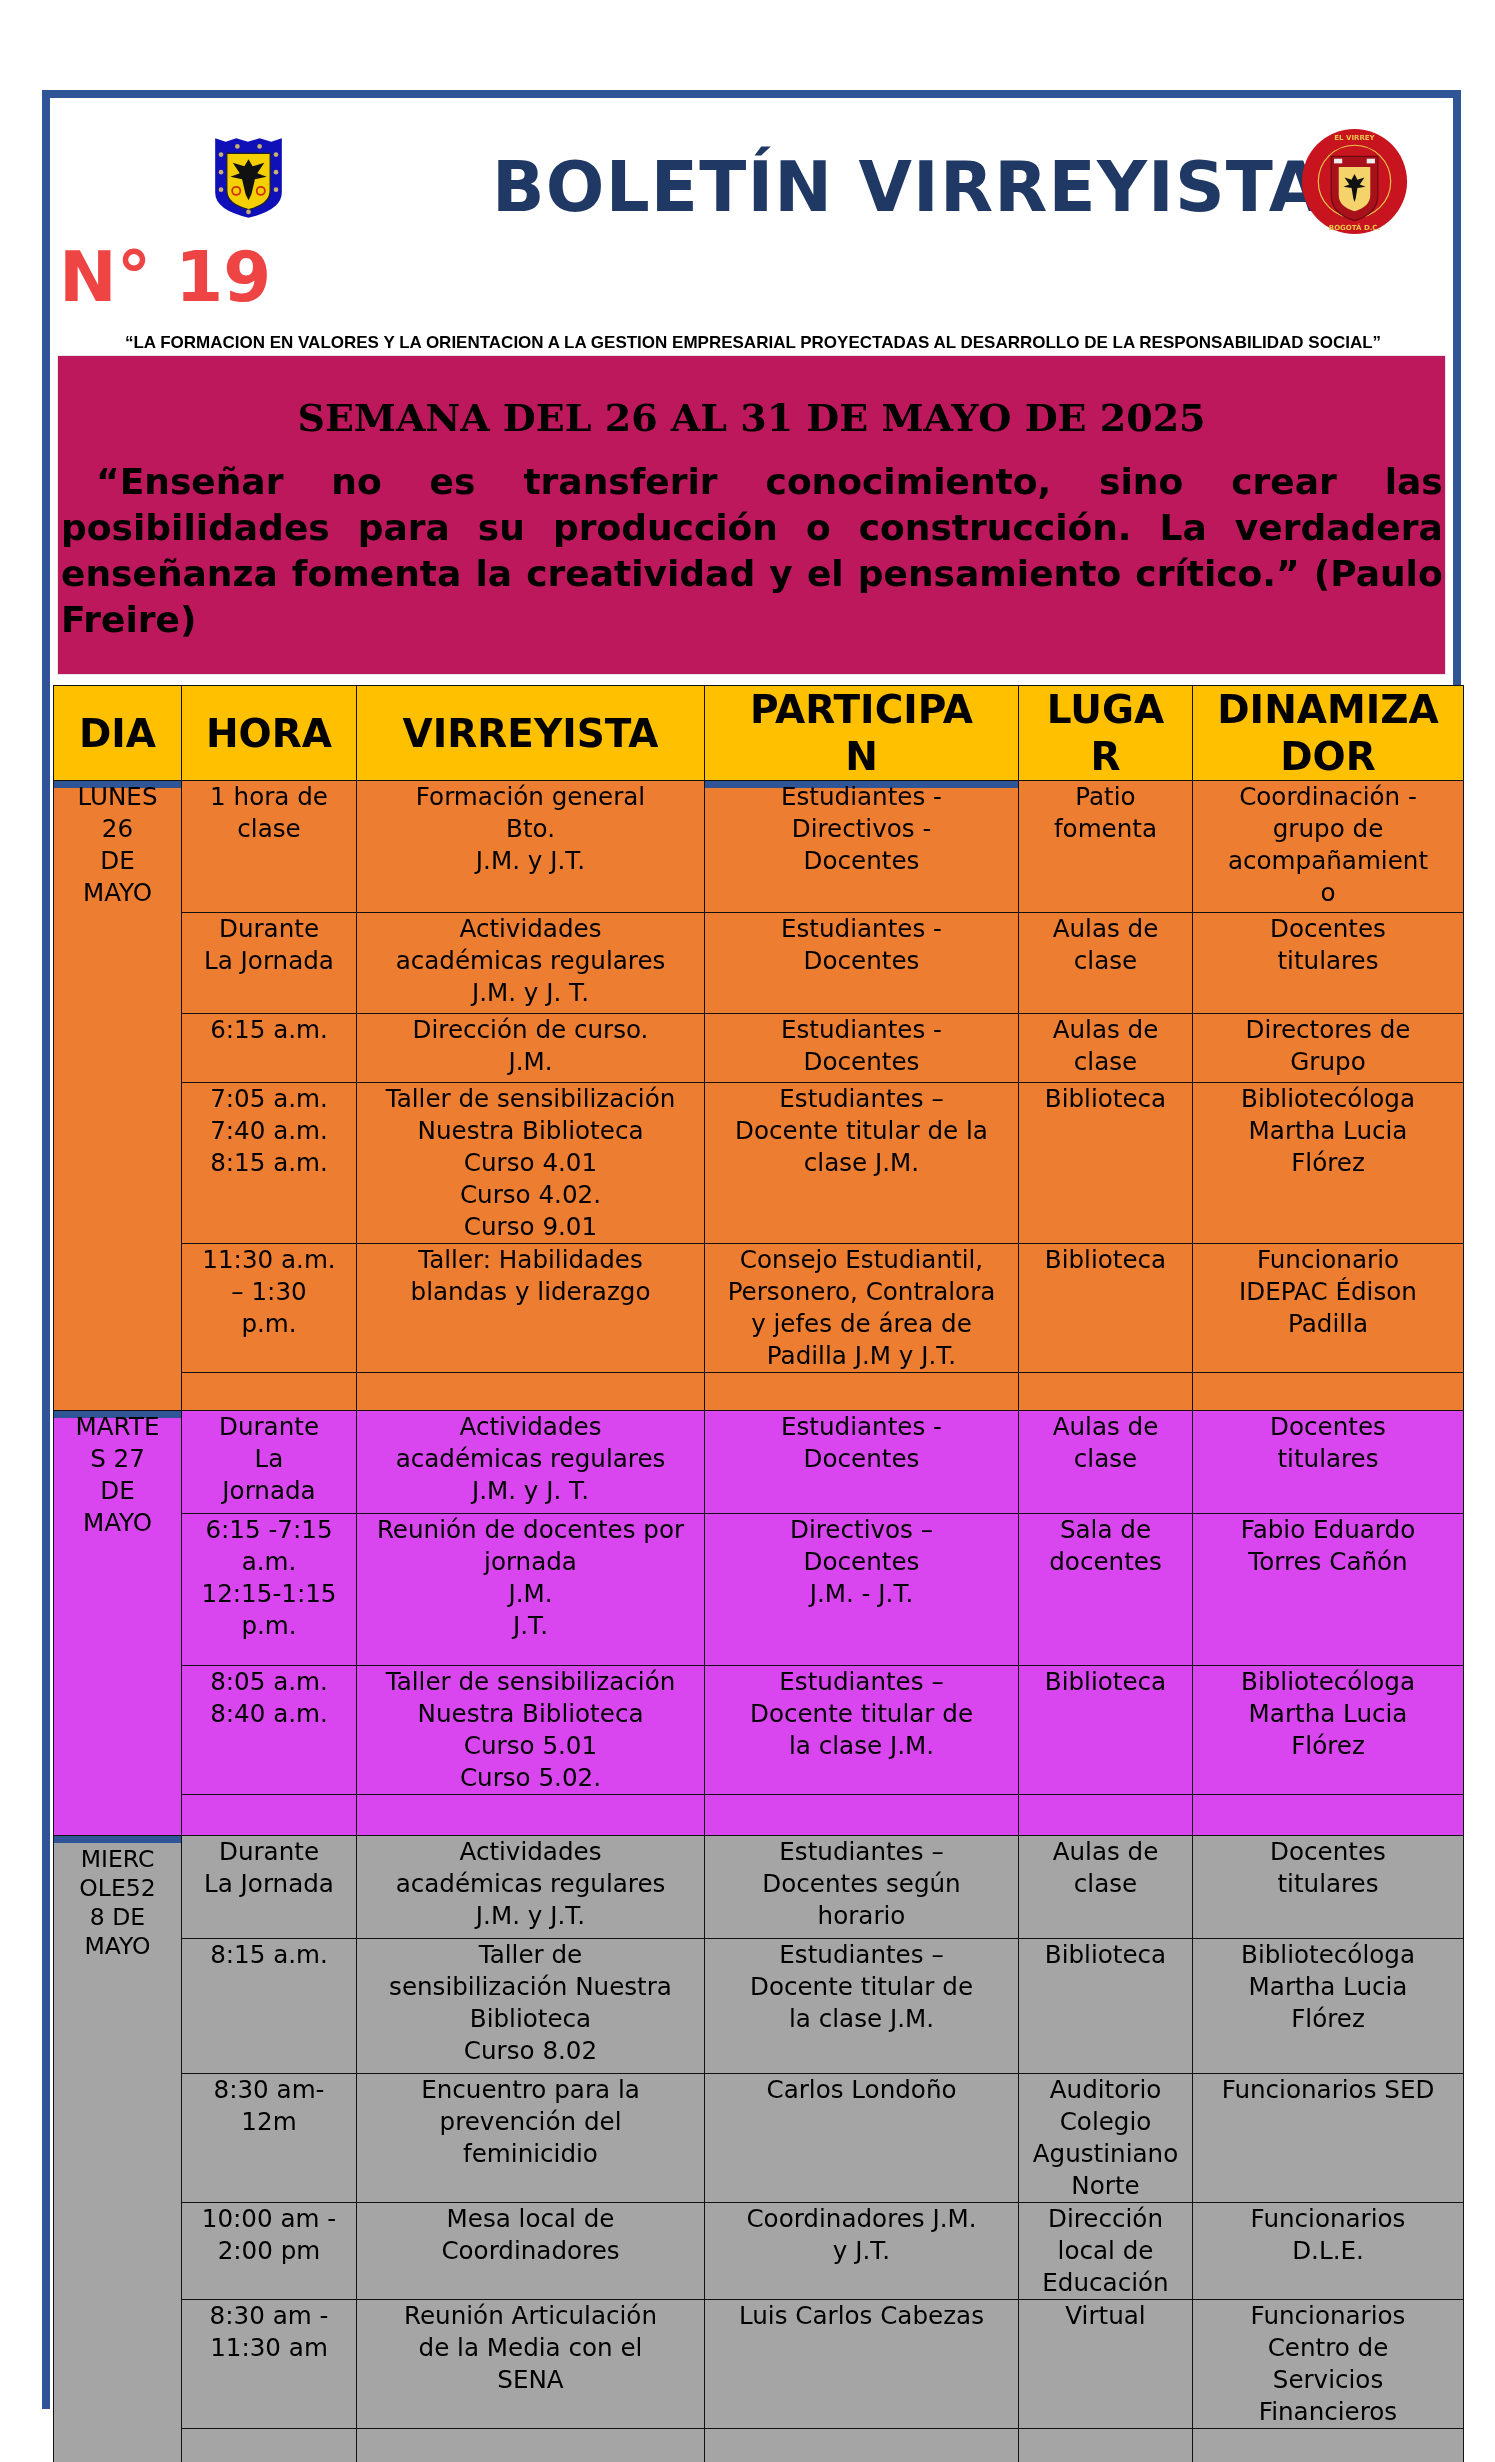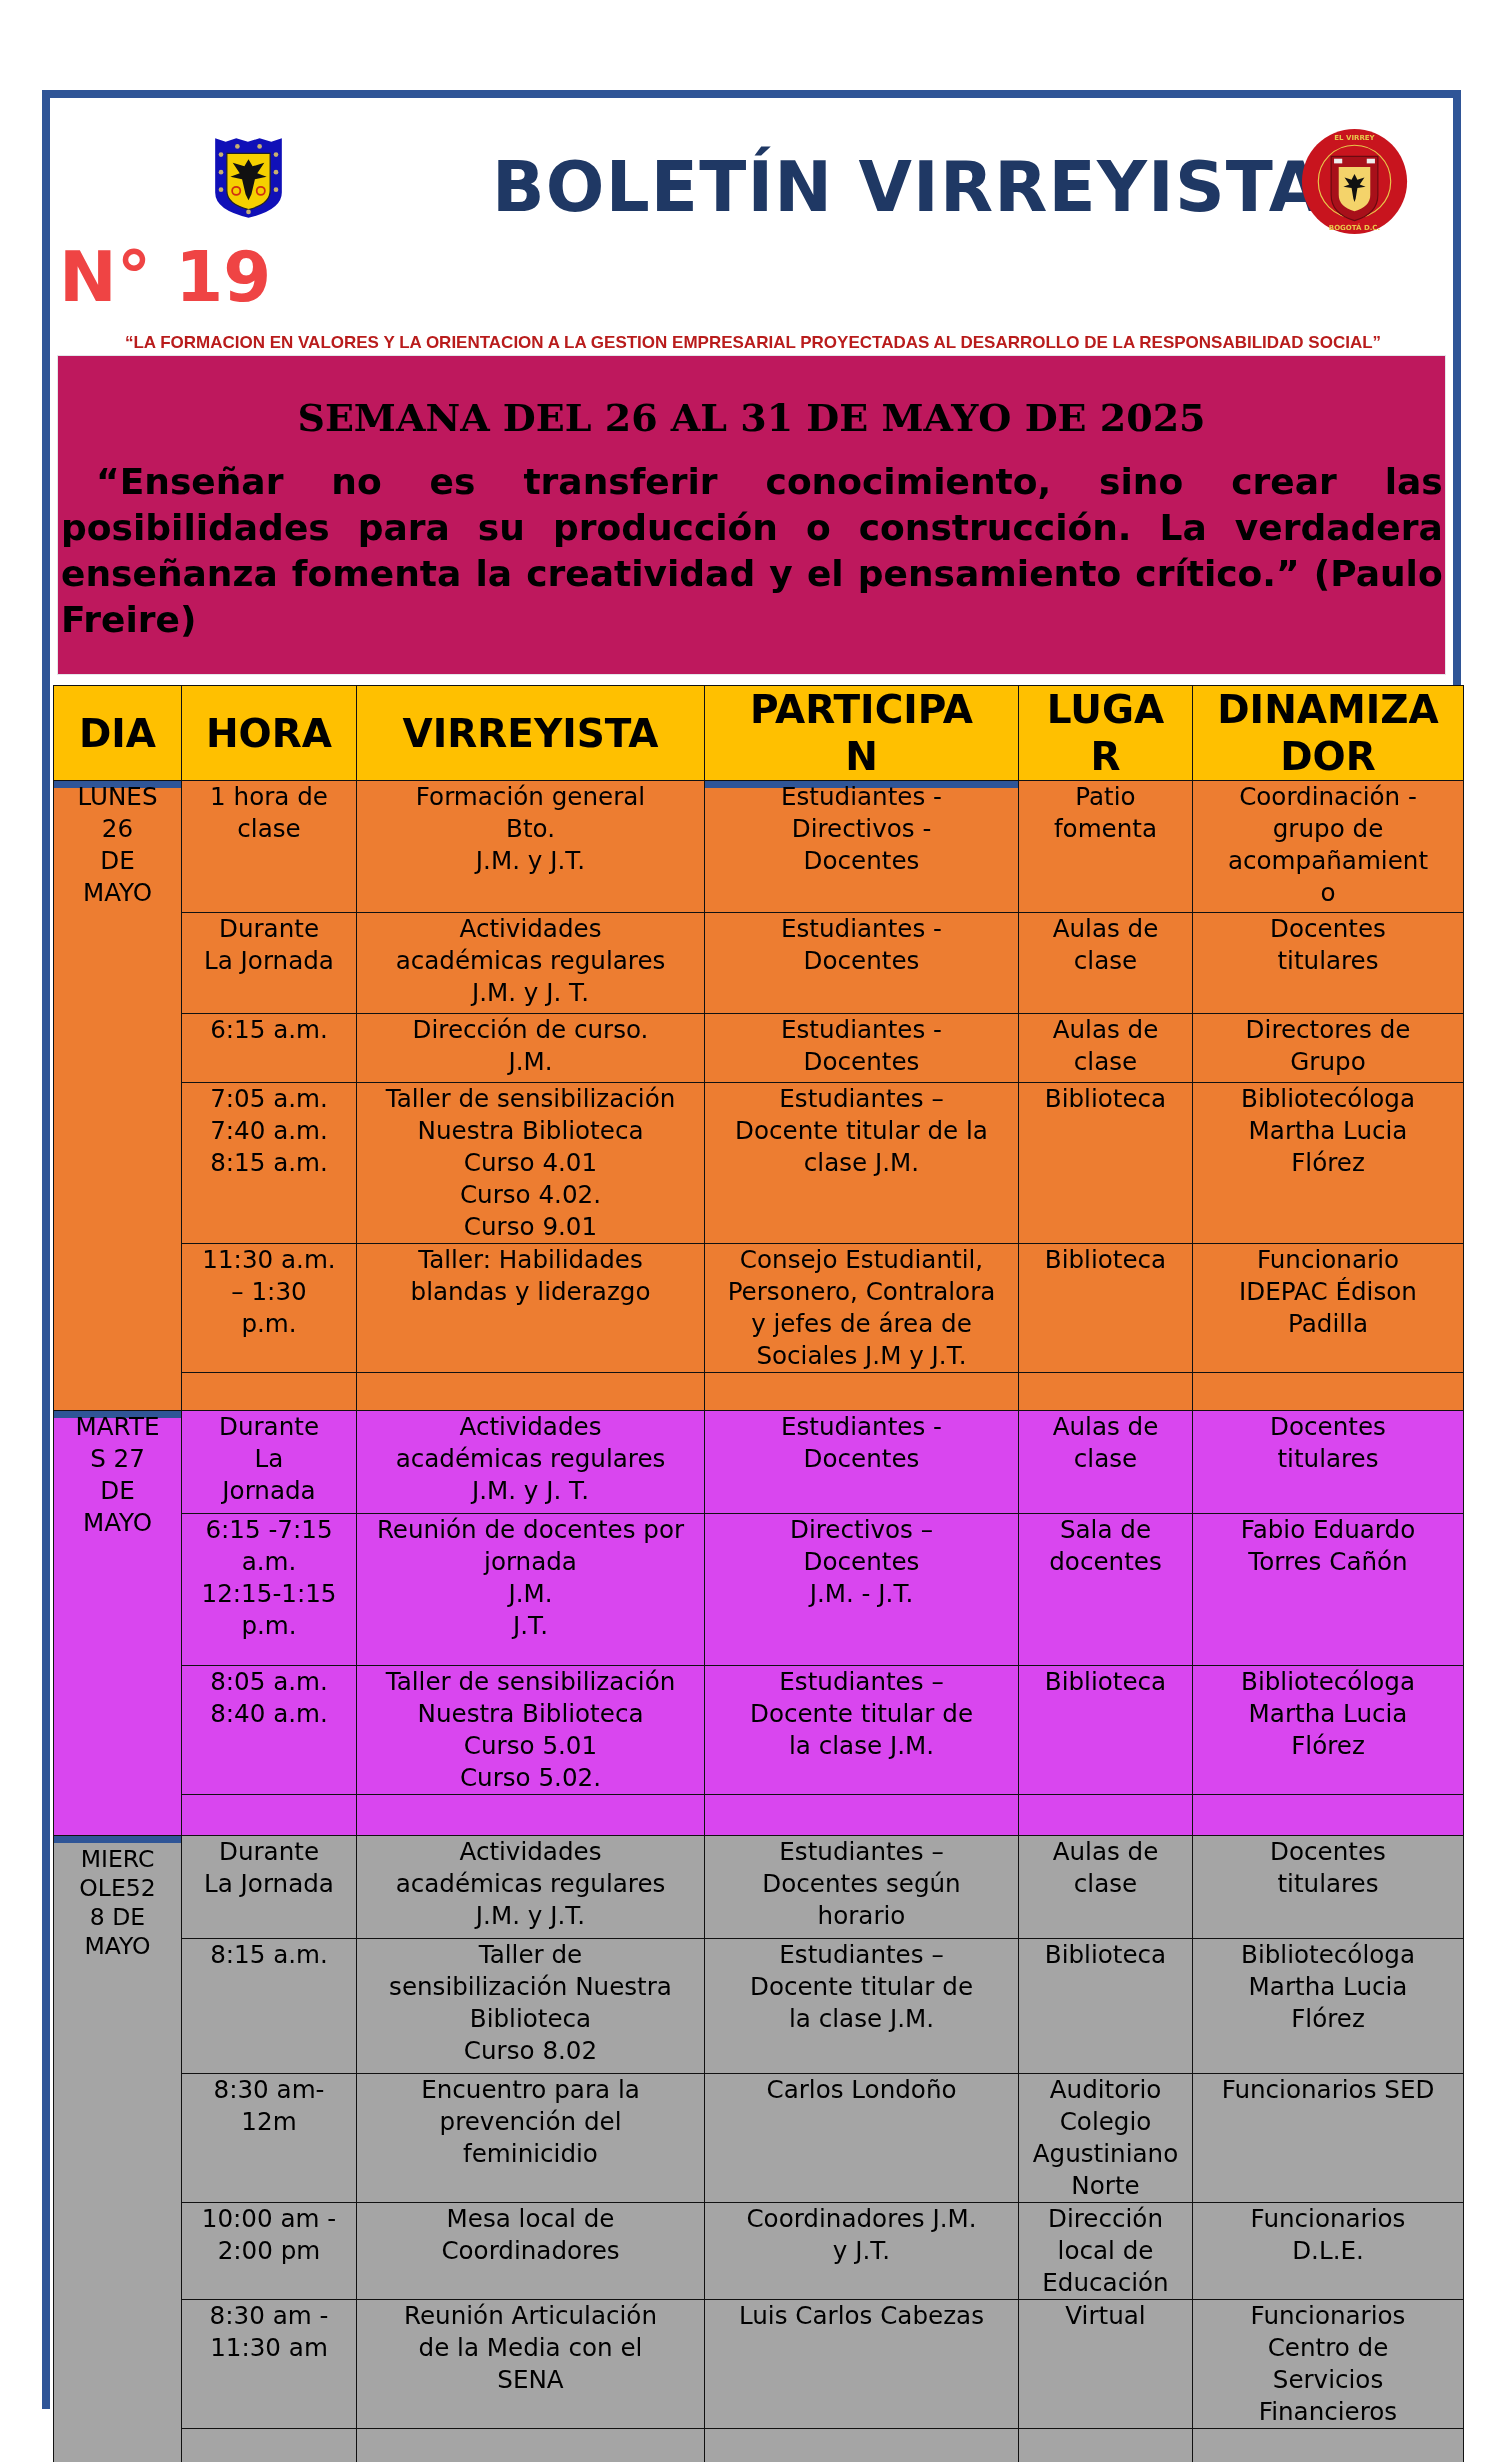--- a/index.html
+++ b/index.html
@@ -6,21 +6,21 @@
   body { width:1495px; height:2462px; position:relative; overflow:hidden; font-family:"DejaVu Sans", sans-serif; color:#000; }
   .frame-top { position:absolute; left:42px; top:90px; width:1419px; height:8.2px; background:#2f5597; }
   .frame-left { position:absolute; left:42px; top:90px; width:8.2px; height:2319px; background:#2f5597; }
   .frame-right { position:absolute; left:1453px; top:90px; width:8.2px; height:695px; background:#2f5597; }
 
   .crest-bogota { position:absolute; left:214px; top:137px; width:69px; height:82px; }
   .crest-school { position:absolute; left:1299px; top:126px; width:111px; height:111px; }
 
   .title { position:absolute; left:492px; top:147px; font-family:"DejaVu Sans", sans-serif; font-weight:bold; font-size:69px; color:#1f3864; letter-spacing:1.2px; white-space:nowrap; }
   .number { position:absolute; left:59px; top:237px; font-family:"DejaVu Sans", sans-serif; font-weight:bold; font-size:69px; color:#ef4444; white-space:nowrap; }
-  .motto { position:absolute; left:70px; top:333px; width:1366px; text-align:center; font-family:"Liberation Sans", sans-serif; font-weight:bold; font-size:17px; color:#b91c1c; white-space:nowrap; }
+  .motto { position:absolute; left:70px; top:333px; width:1366px; text-align:center; font-family:"Liberation Sans", sans-serif; font-weight:bold; font-size:17px; color:#000000; white-space:nowrap; }
 
   .quote-box { position:absolute; left:57px; top:355px; width:1389px; height:320px; border:1.8px solid #e4e6ea; box-sizing:border-box; background:#be185d; }
   .week { position:absolute; left:0; top:39px; width:100%; text-align:center; font-family:"DejaVu Serif", serif; font-weight:bold; font-size:38px; }
   .quote { position:absolute; left:3px; right:2.3px; top:103px; font-family:"DejaVu Sans", sans-serif; font-weight:bold; font-size:36px; line-height:46px; text-align:justify; text-align-last:left; }
   .quote .indent { display:inline-block; width:35px; }
 
   table.sched { position:absolute; left:53px; top:685px; width:1410px; border-collapse:collapse; table-layout:fixed; }
   table.sched th, table.sched td { border:1.8px solid #111; text-align:center; vertical-align:top; padding:0 3.5px; font-family:"DejaVu Sans", sans-serif; font-size:24.6px; line-height:32px; white-space:pre-line; overflow:hidden; }
   table.sched th { background:#ffc000; font-weight:bold; font-size:39px; line-height:47px; vertical-align:middle; height:93px; }
   td.day { vertical-align:top; font-size:24.6px; line-height:32px; border-left:none;margin-top:39px; }
@@ -174,21 +174,21 @@
     </tr>
     <tr class="mon" style="height:121px">
       <td>11:30 a.m.
 – 1:30
 p.m.</td>
       <td class="big">Taller: Habilidades
 blandas y liderazgo</td>
       <td class="small">Consejo Estudiantil,
 Personero, Contralora
 y jefes de área de
-Sociales J.M y J.T.</td>
+Padilla J.M y J.T.</td>
       <td>Biblioteca</td>
       <td>Funcionario
 IDEPAC Édison
 Padilla</td>
     </tr>
     <tr class="mon" style="height:38px">
       <td></td>
       <td></td>
       <td></td>
       <td></td>

